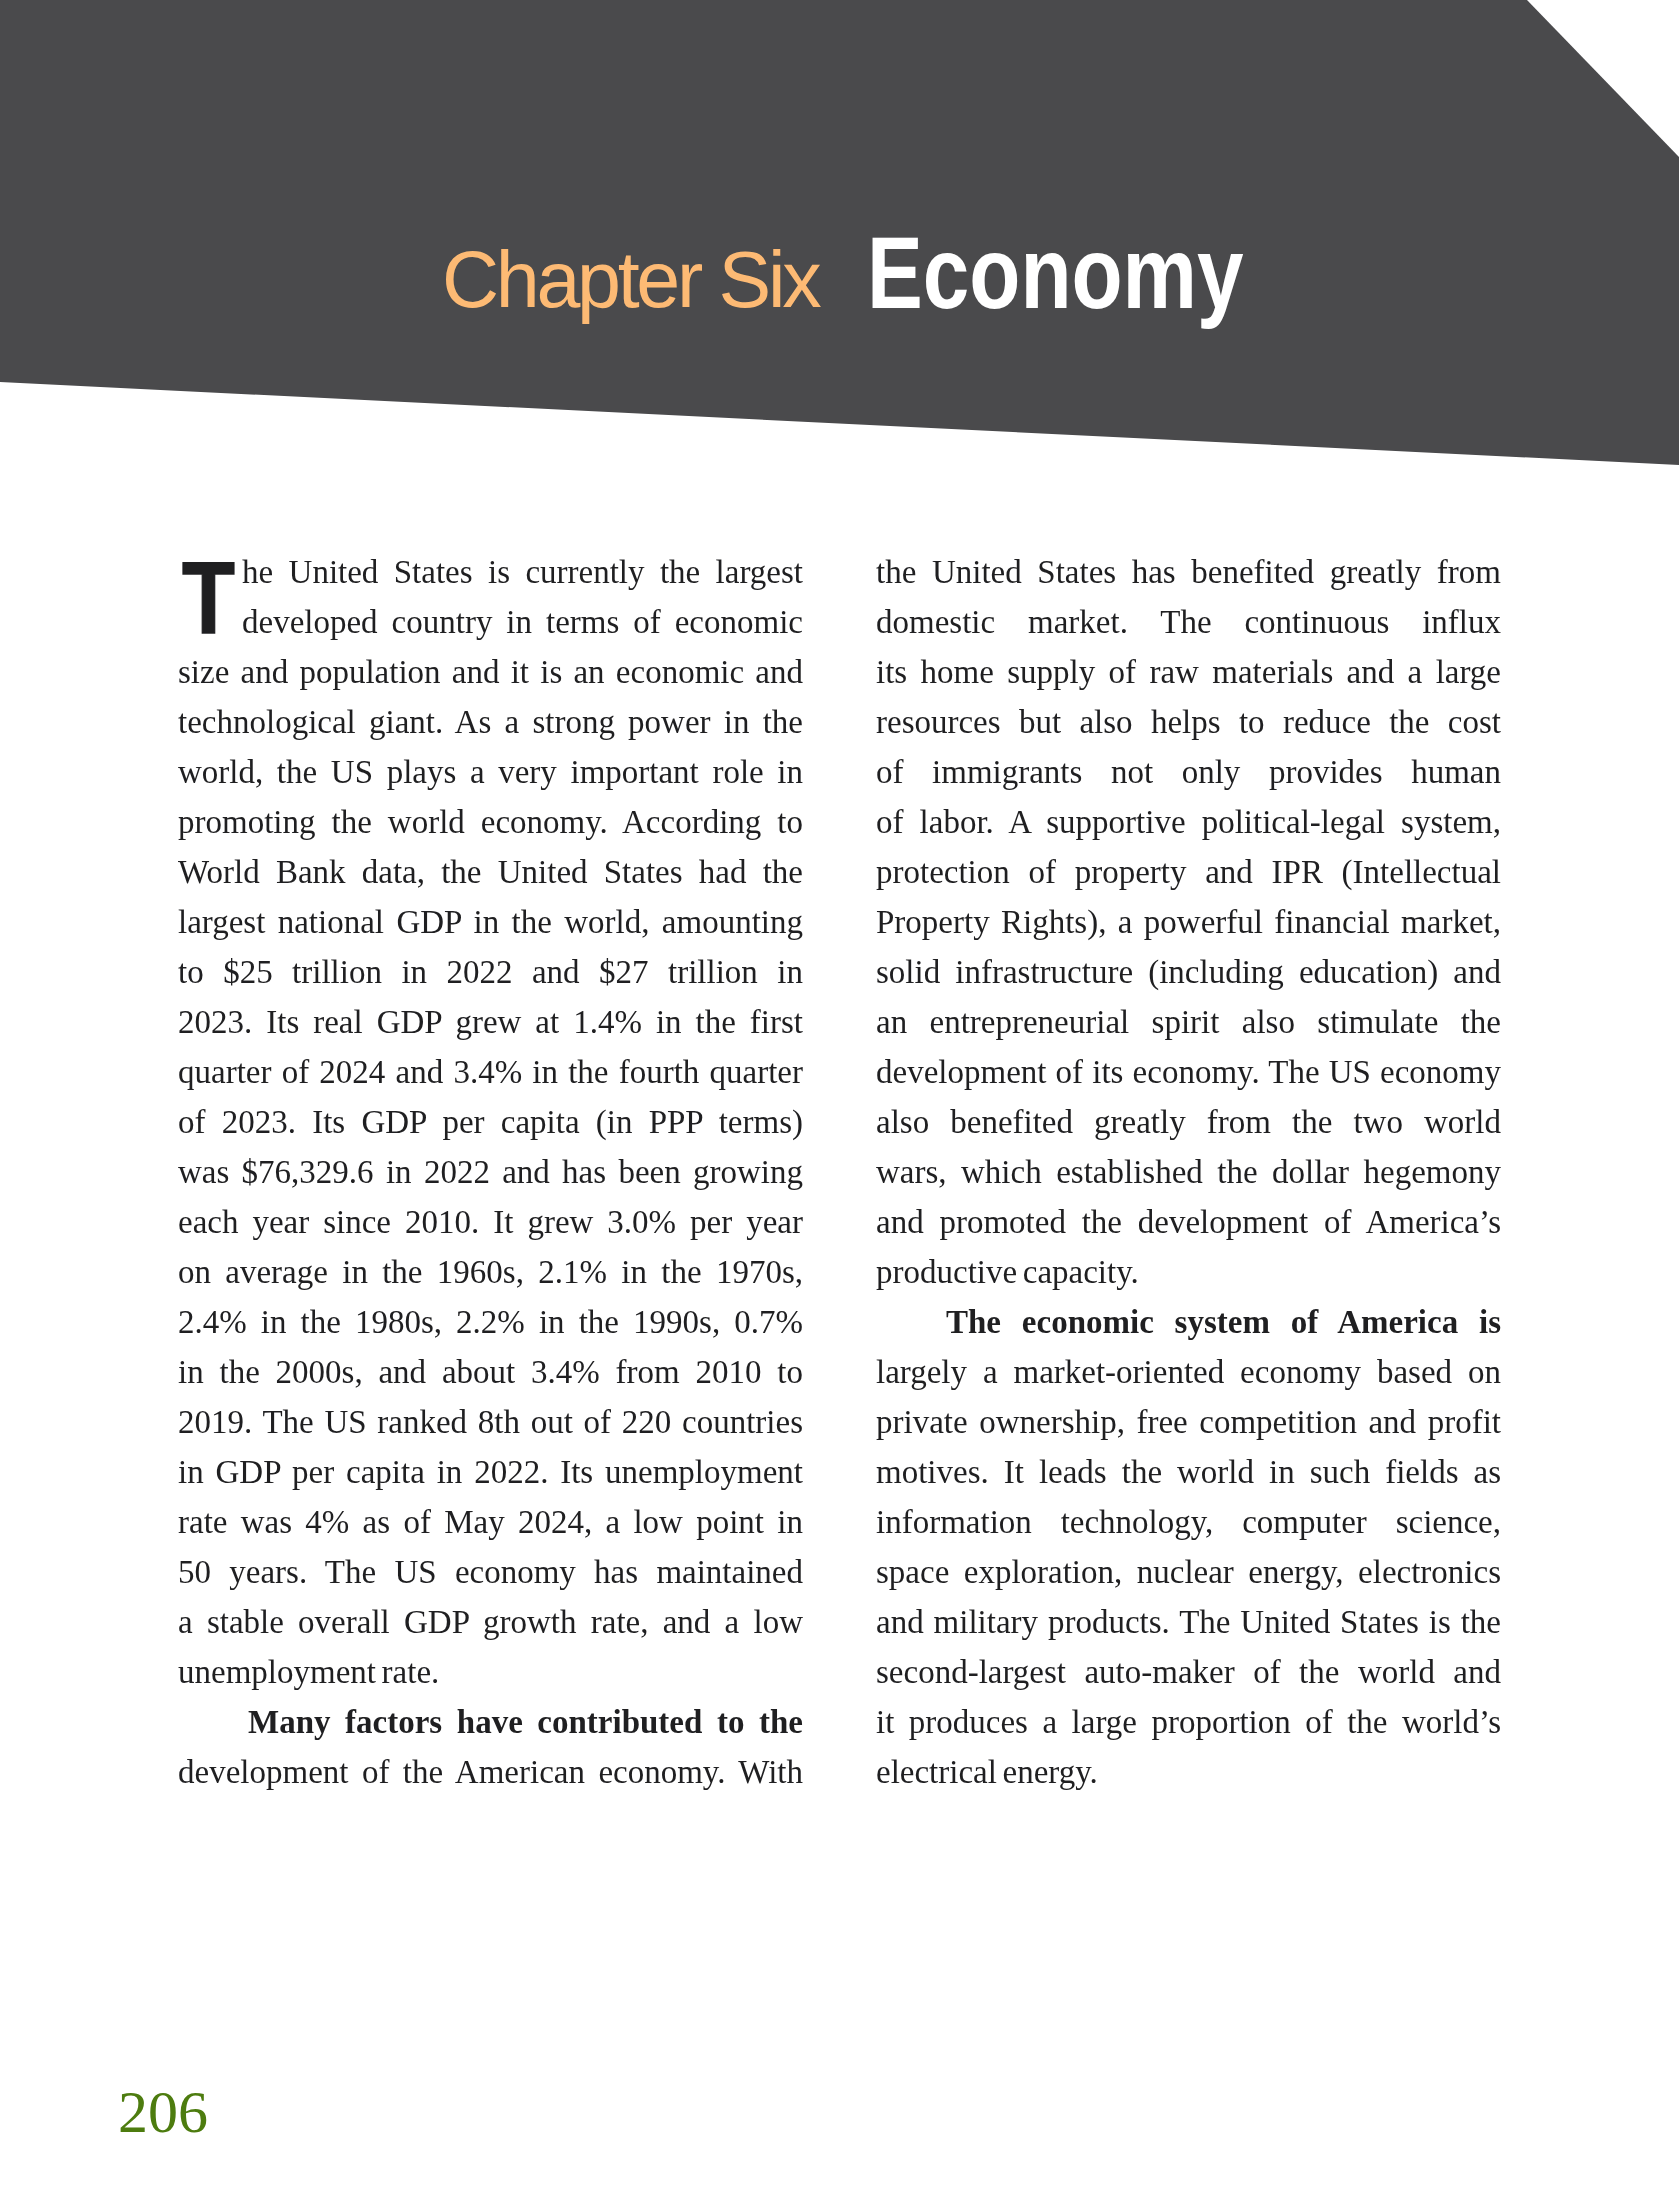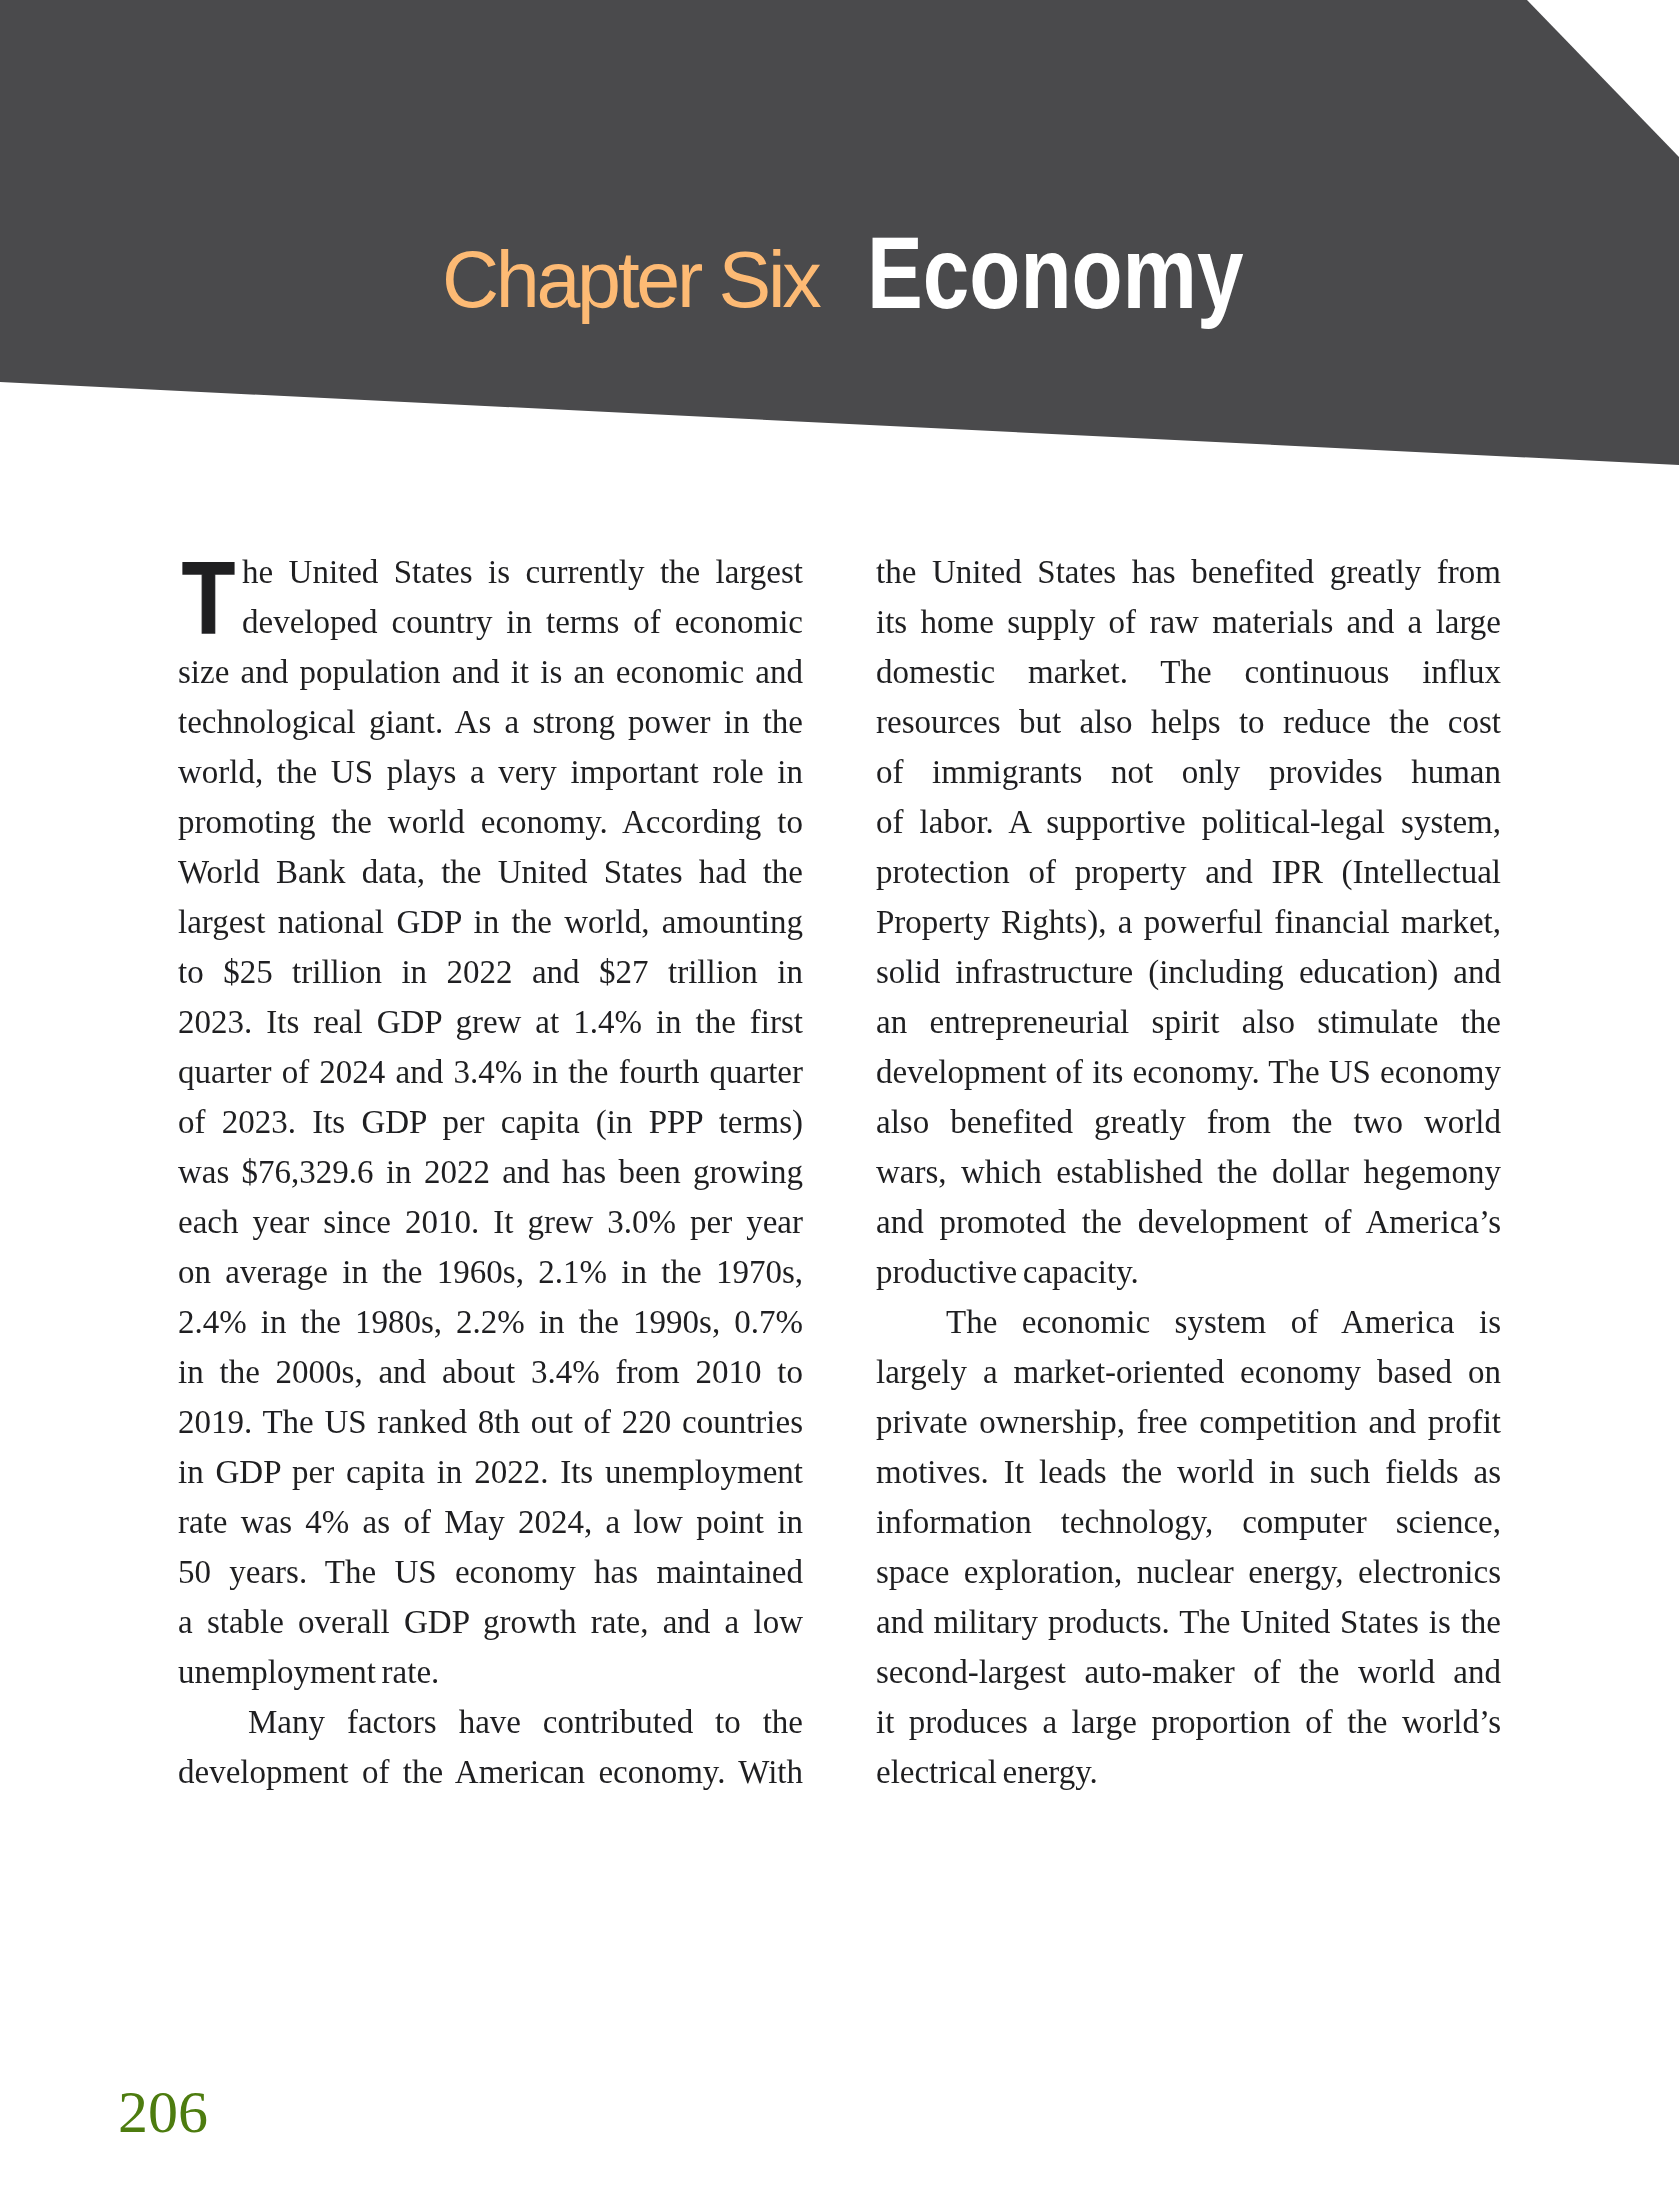--- a/index.html
+++ b/index.html
@@ -40,21 +40,21 @@
     word-spacing:-0.08em;
     hyphens:none;
   }
   .col-left{left:178px;}
   .col-right{left:876px;}
   .ln{
     text-align:justify;
     text-align-last:justify;
   }
   .ln.end{text-align-last:left;}
-  .ln.ind{text-indent:70px;}
+  .ln.ind{text-indent:70px;font-weight:bold;}
 
   
   .dropcap{
     float:left;width:64px;height:94px;
   }
   .dropcap span{
     display:inline-block;margin-left:3.8px;
     font-family:"Liberation Sans", sans-serif;
     font-weight:700;font-size:102px;line-height:1;
     -webkit-text-stroke:1.4px #1f1f21;
@@ -102,22 +102,22 @@
       <div class="ln">rate was 4% as of May 2024, a low point in</div>
       <div class="ln">50 years. The US economy has maintained</div>
       <div class="ln">a stable overall GDP growth rate, and a low</div>
       <div class="ln end">unemployment rate.</div>
       <div class="ln ind">Many factors have contributed to the</div>
       <div class="ln">development of the American economy. With</div>
     </div>
 
   <div class="col col-right" id="col-right">
       <div class="ln">the United States has benefited greatly from</div>
+      <div class="ln">domestic market. The continuous influx</div>
       <div class="ln">its home supply of raw materials and a large</div>
-      <div class="ln">domestic market. The continuous influx</div>
       <div class="ln">resources but also helps to reduce the cost</div>
       <div class="ln">of immigrants not only provides human</div>
       <div class="ln">of labor. A supportive political-legal system,</div>
       <div class="ln">protection of property and IPR (Intellectual</div>
       <div class="ln">Property Rights), a powerful financial market,</div>
       <div class="ln">solid infrastructure (including education) and</div>
       <div class="ln">an entrepreneurial spirit also stimulate the</div>
       <div class="ln">development of its economy. The US economy</div>
       <div class="ln">also benefited greatly from the two world</div>
       <div class="ln">wars, which established the dollar hegemony</div>

